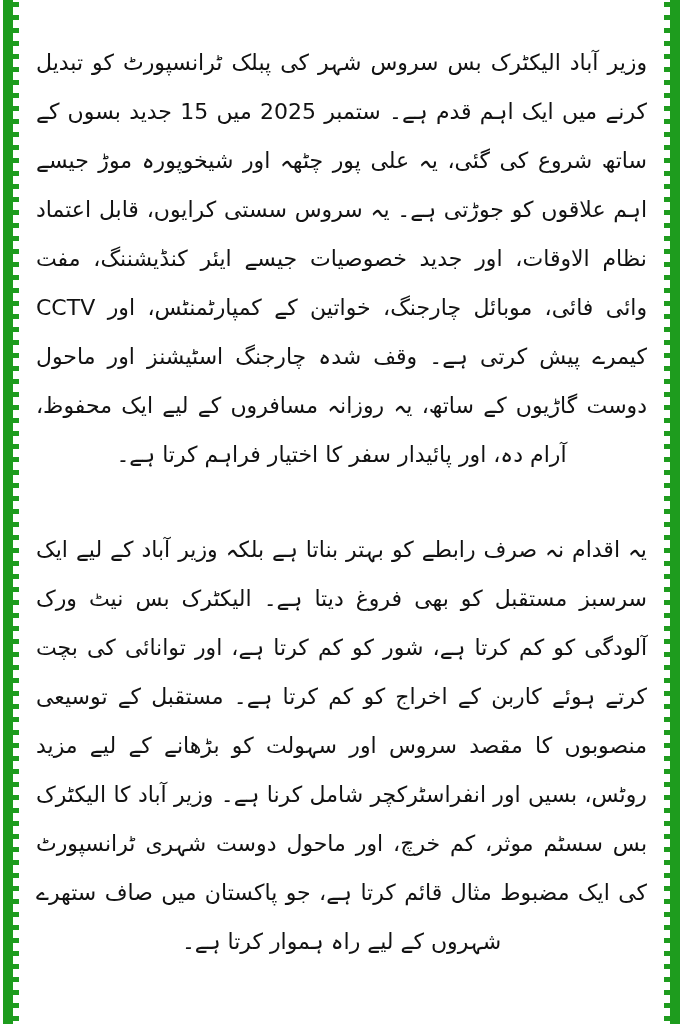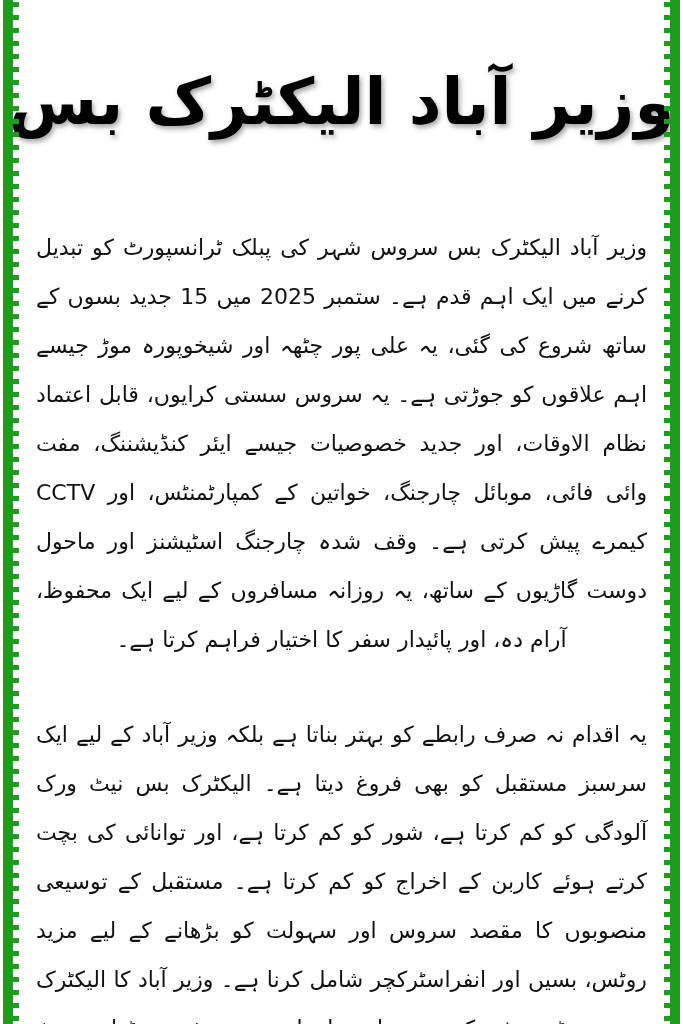--- a/index.html
+++ b/index.html
@@ -90,23 +90,20 @@
 </head>
 <body>
 
 <div class="page-frame">
 
   <div class="border-strip left"></div>
   <div class="border-strip right"></div>
 
   <div class="content">
 
-    <div class="title-block">
-      <h1 class="page-title">وزیر آباد الیکٹرک بس</h1>
-    </div>
 
     <div class="article-body">
       <p class="para">وزیر آباد الیکٹرک بس سروس شہر کی پبلک ٹرانسپورٹ کو تبدیل کرنے میں ایک اہم قدم ہے۔ ستمبر 2025 میں 15 جدید بسوں کے ساتھ شروع کی گئی، یہ علی پور چٹھہ اور شیخوپورہ موڑ جیسے اہم علاقوں کو جوڑتی ہے۔ یہ سروس سستی کرایوں، قابل اعتماد نظام الاوقات، اور جدید خصوصیات جیسے ایئر کنڈیشننگ، مفت وائی فائی، موبائل چارجنگ، خواتین کے کمپارٹمنٹس، اور CCTV کیمرے پیش کرتی ہے۔ وقف شدہ چارجنگ اسٹیشنز اور ماحول دوست گاڑیوں کے ساتھ، یہ روزانہ مسافروں کے لیے ایک محفوظ، آرام دہ، اور پائیدار سفر کا اختیار فراہم کرتا ہے۔</p>
       <p class="para">یہ اقدام نہ صرف رابطے کو بہتر بناتا ہے بلکہ وزیر آباد کے لیے ایک سرسبز مستقبل کو بھی فروغ دیتا ہے۔ الیکٹرک بس نیٹ ورک آلودگی کو کم کرتا ہے، شور کو کم کرتا ہے، اور توانائی کی بچت کرتے ہوئے کاربن کے اخراج کو کم کرتا ہے۔ مستقبل کے توسیعی منصوبوں کا مقصد سروس اور سہولت کو بڑھانے کے لیے مزید روٹس، بسیں اور انفراسٹرکچر شامل کرنا ہے۔ وزیر آباد کا الیکٹرک بس سسٹم موثر، کم خرچ، اور ماحول دوست شہری ٹرانسپورٹ کی ایک مضبوط مثال قائم کرتا ہے، جو پاکستان میں صاف ستھرے شہروں کے لیے راہ ہموار کرتا ہے۔</p>
     </div>
 
   </div>
 </div>
 
 </body></html>

